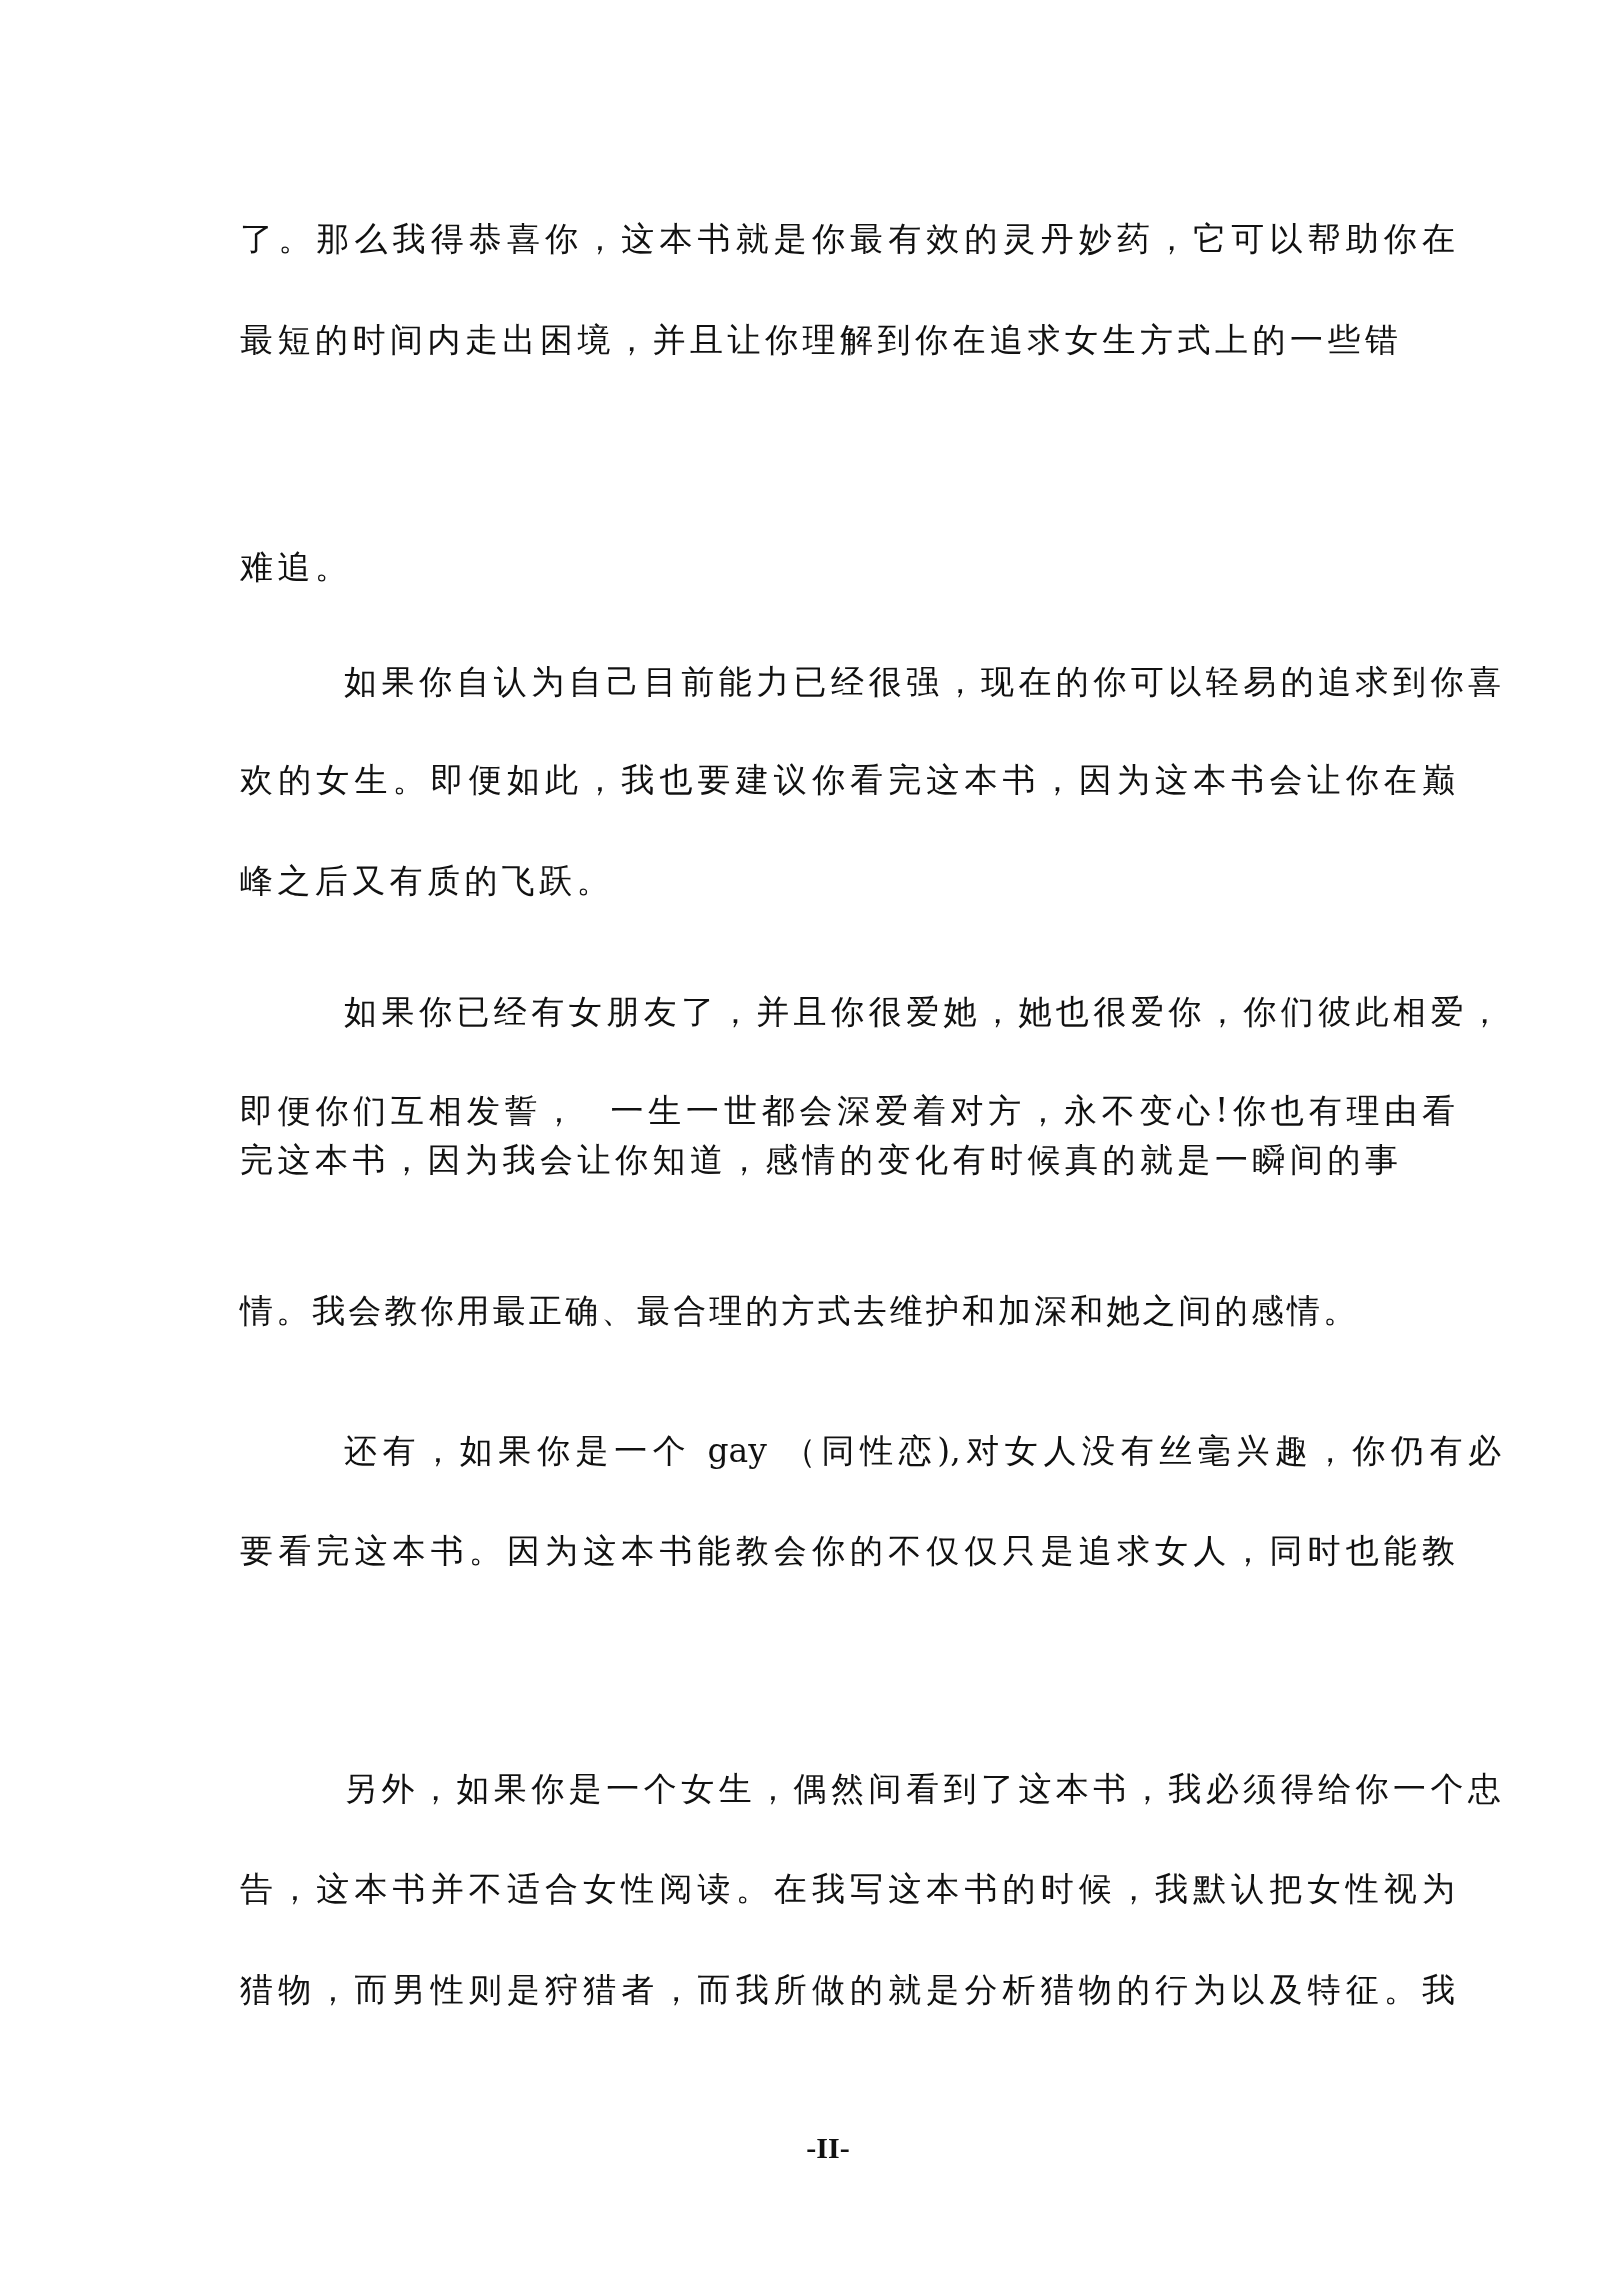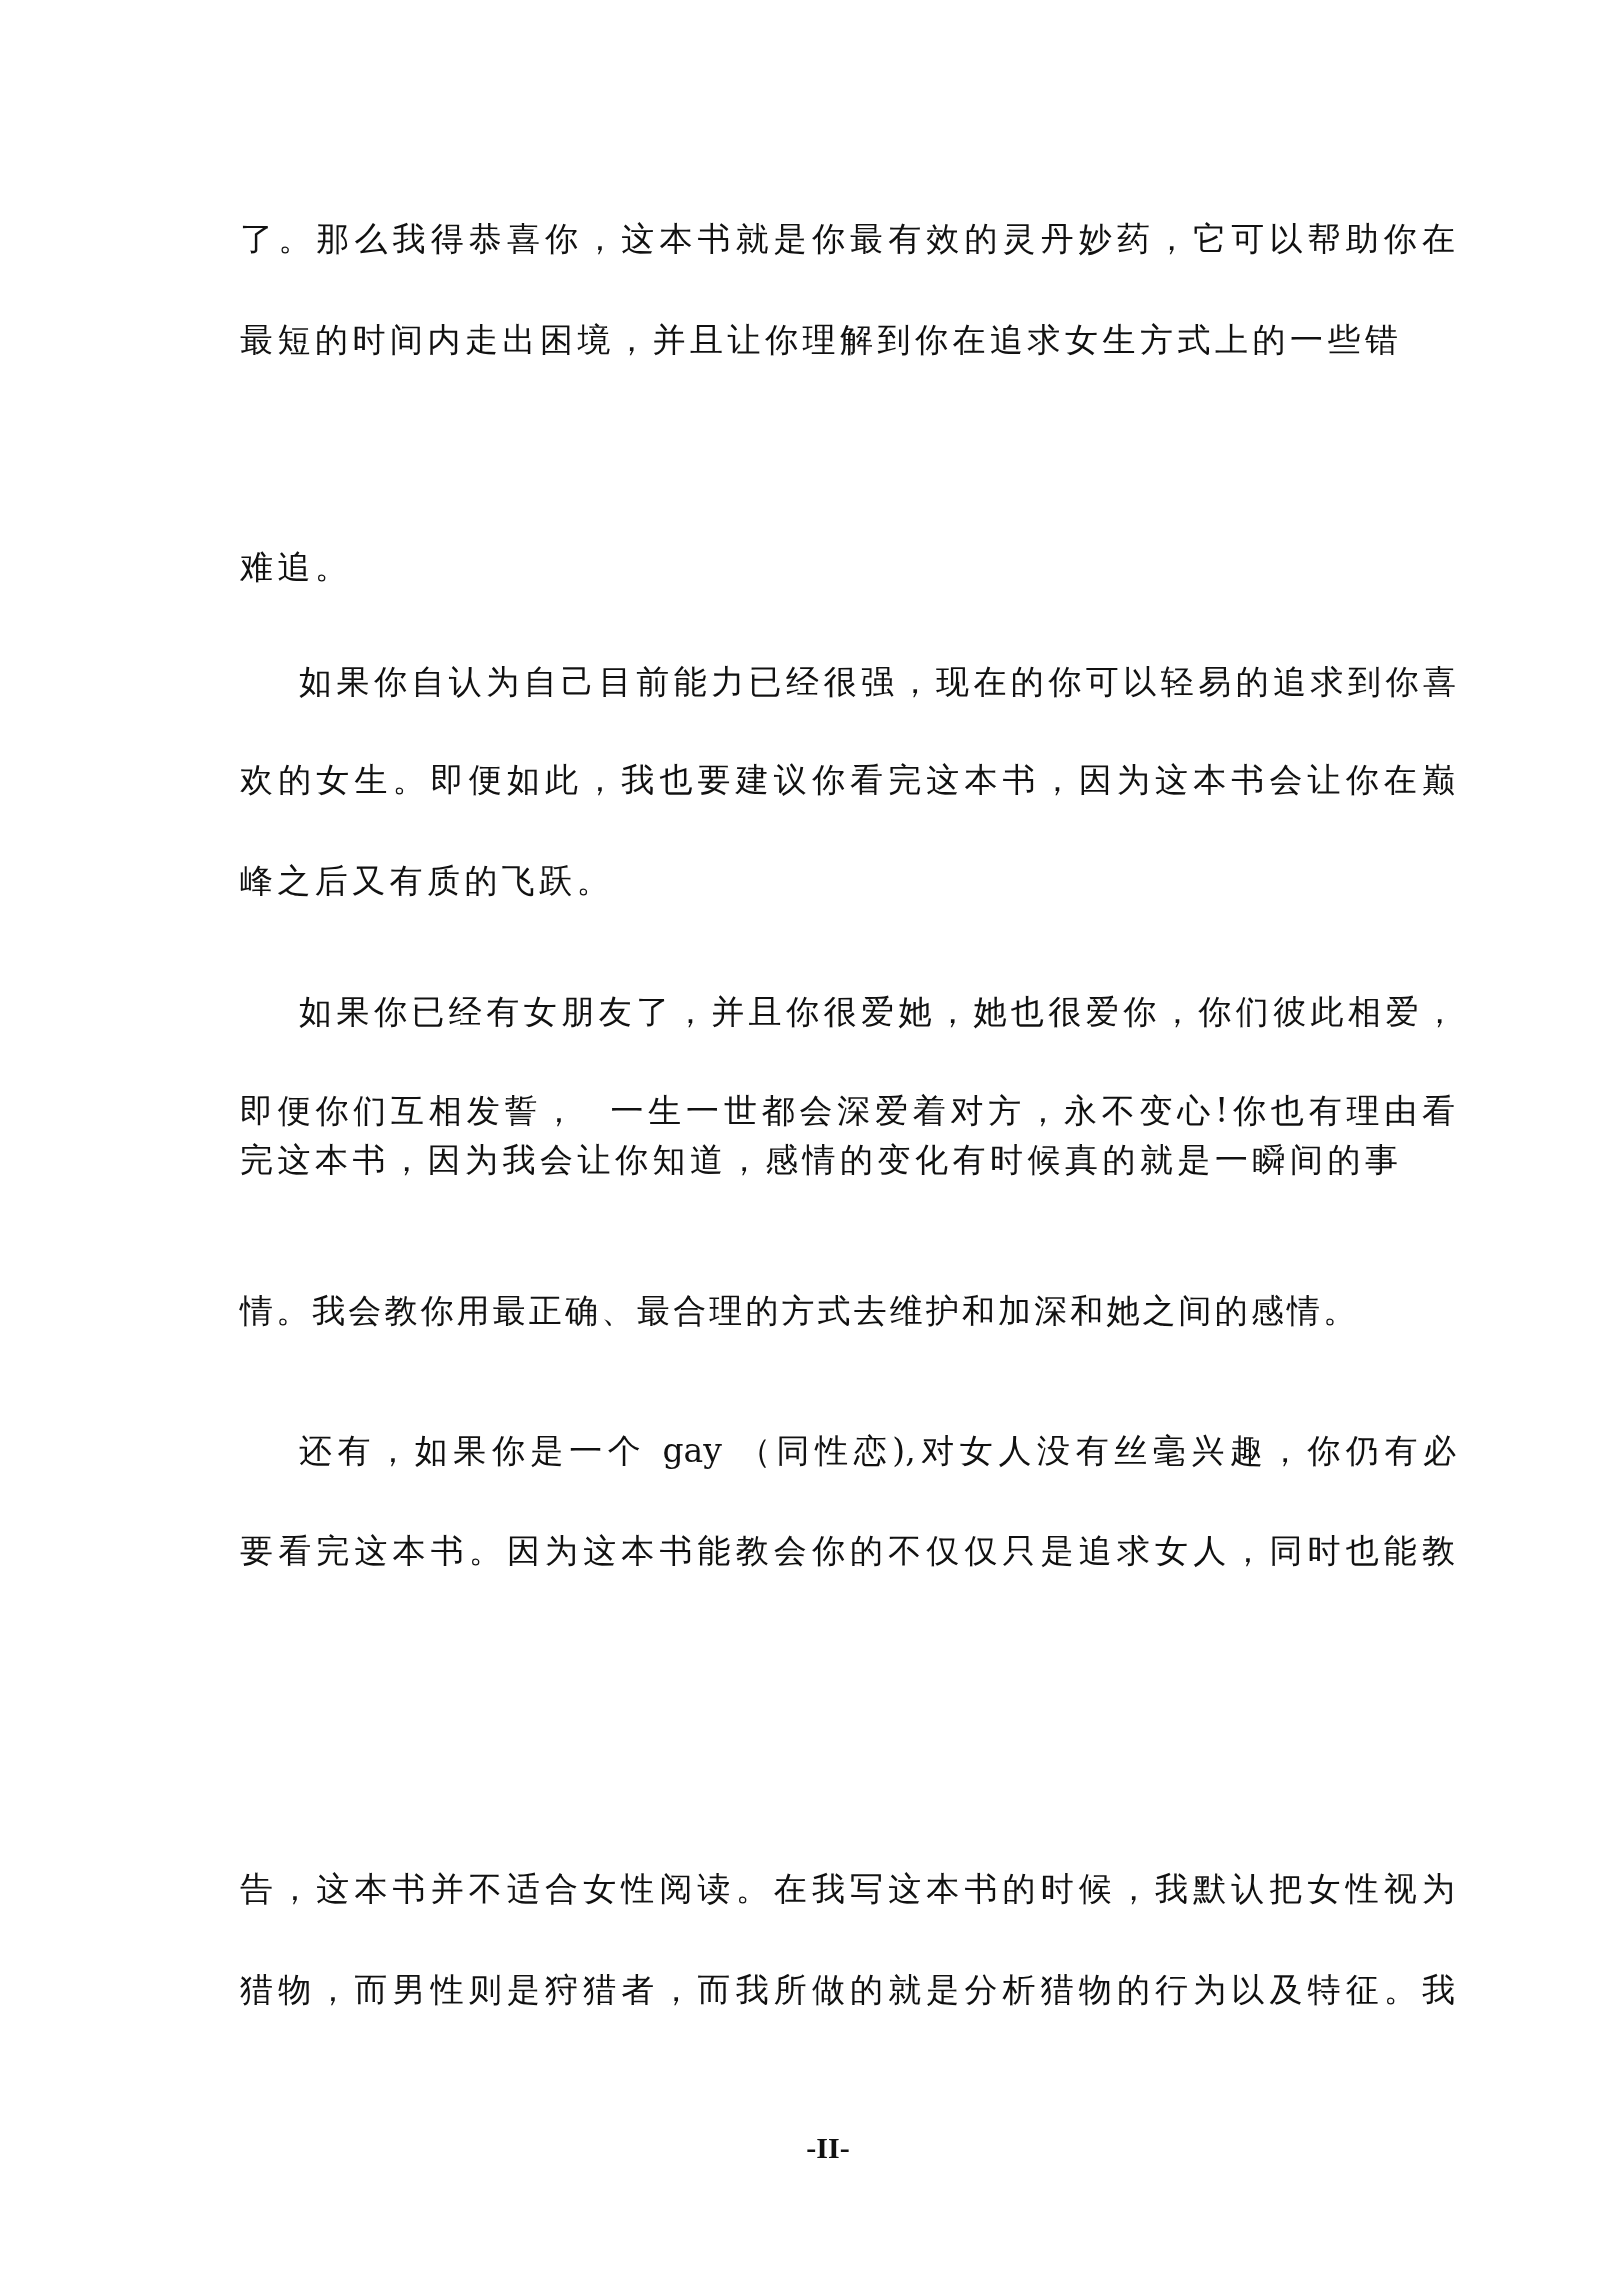--- a/index.html
+++ b/index.html
@@ -11,21 +11,21 @@
     height: 43px;
     line-height: 43px;
     font-family: "DejaVu Serif", "Liberation Serif", serif;
     font-size: 33px;
     color: #111;
     white-space: nowrap;
     letter-spacing: 4.4px;
   }
   .line.full { width: 1215px; text-align: justify; text-align-last: justify; white-space: normal; letter-spacing: 0; }
   .line.indent { left: 299px; }
-  .line.indent.full { width: 1157px; }
+  .line.indent.full { width: 1157px; margin-left: 45px; }
   .footer {
     position: absolute;
     left: 0; width: 1656px;
     top: 2131px;
     text-align: center;
     font-family: "Liberation Serif", "DejaVu Serif", serif;
     font-weight: bold;
     font-size: 30px;
     color: #111;
   }
@@ -44,18 +44,19 @@
   <div class="line" style="top:859px">峰之后又有质的飞跃。</div>
 
   <div class="line indent full" style="top:990px">如果你已经有女朋友了，并且你很爱她，她也很爱你，你们彼此相爱，</div>
   <div class="line full" style="top:1089px; white-space:pre">即便你们互相发誓，  一生一世都会深爱着对方，永不变心!你也有理由看</div>
   <div class="line" style="top:1138px; letter-spacing:4.5px">完这本书，因为我会让你知道，感情的变化有时候真的就是一瞬间的事</div>
   <div class="line" style="top:1289px; letter-spacing:3.1px">情。我会教你用最正确、最合理的方式去维护和加深和她之间的感情。</div>
 
   <div class="line indent full" style="top:1429px">还有，如果你是一个 gay （同性恋),对女人没有丝毫兴趣，你仍有必</div>
   <div class="line full" style="top:1529px">要看完这本书。因为这本书能教会你的不仅仅只是追求女人，同时也能教</div>
 
+  <div class="line indent full" style="top:1767px">另外，如果你是一个女生，偶然间看到了这本书，我必须得给你一个忠</div>
   <div class="line full" style="top:1867px">告，这本书并不适合女性阅读。在我写这本书的时候，我默认把女性视为</div>
   <div class="line full" style="top:1968px">猎物，而男性则是狩猎者，而我所做的就是分析猎物的行为以及特征。我</div>
 
   <div class="footer">-II-</div>
 </div>
 
 
 </body></html>

